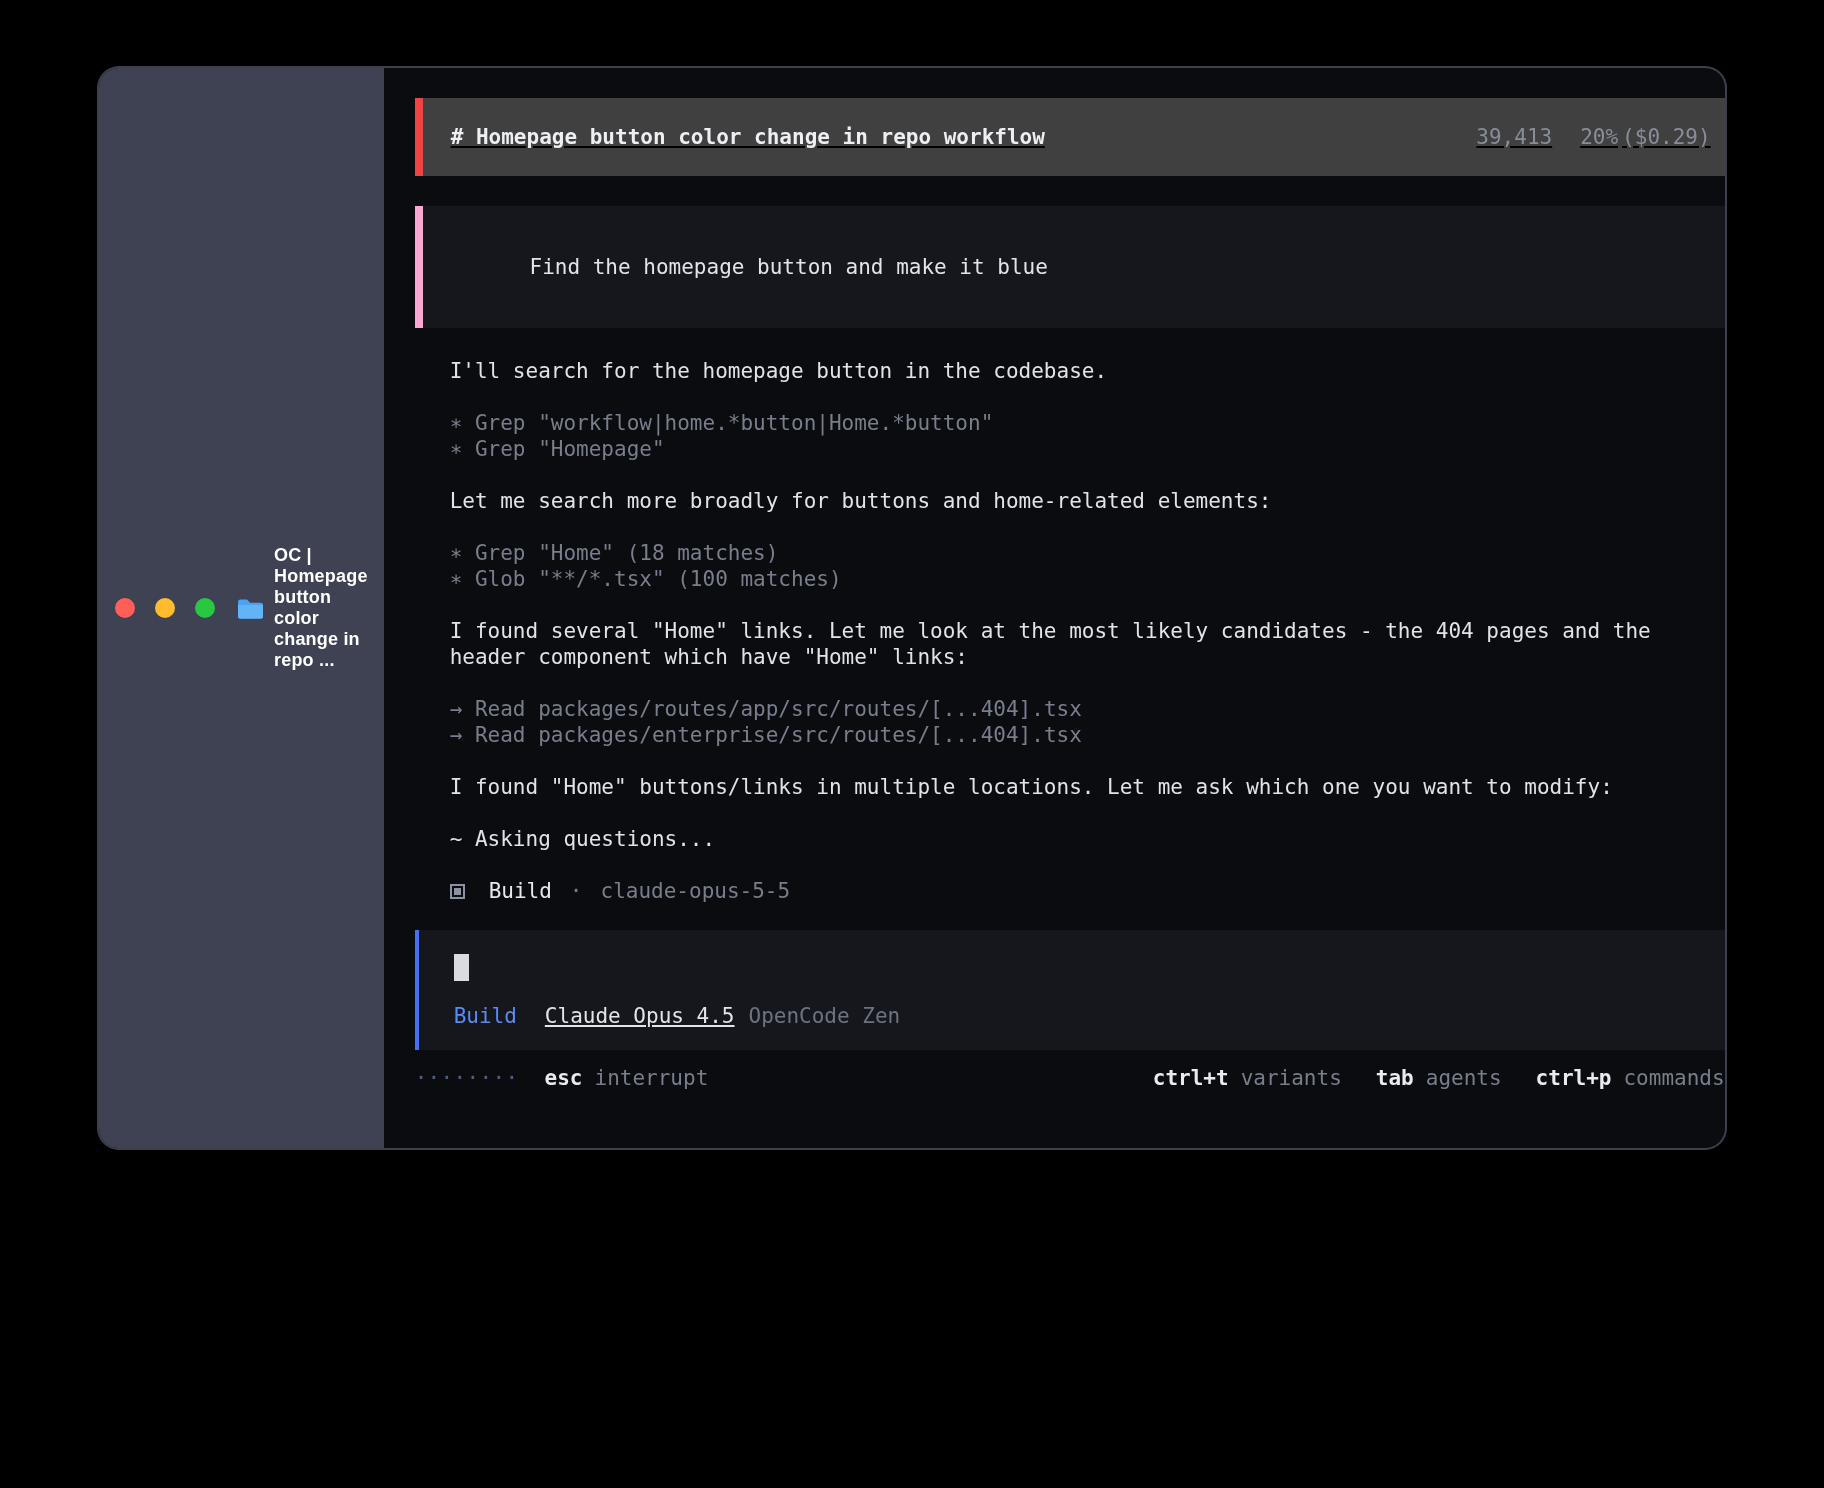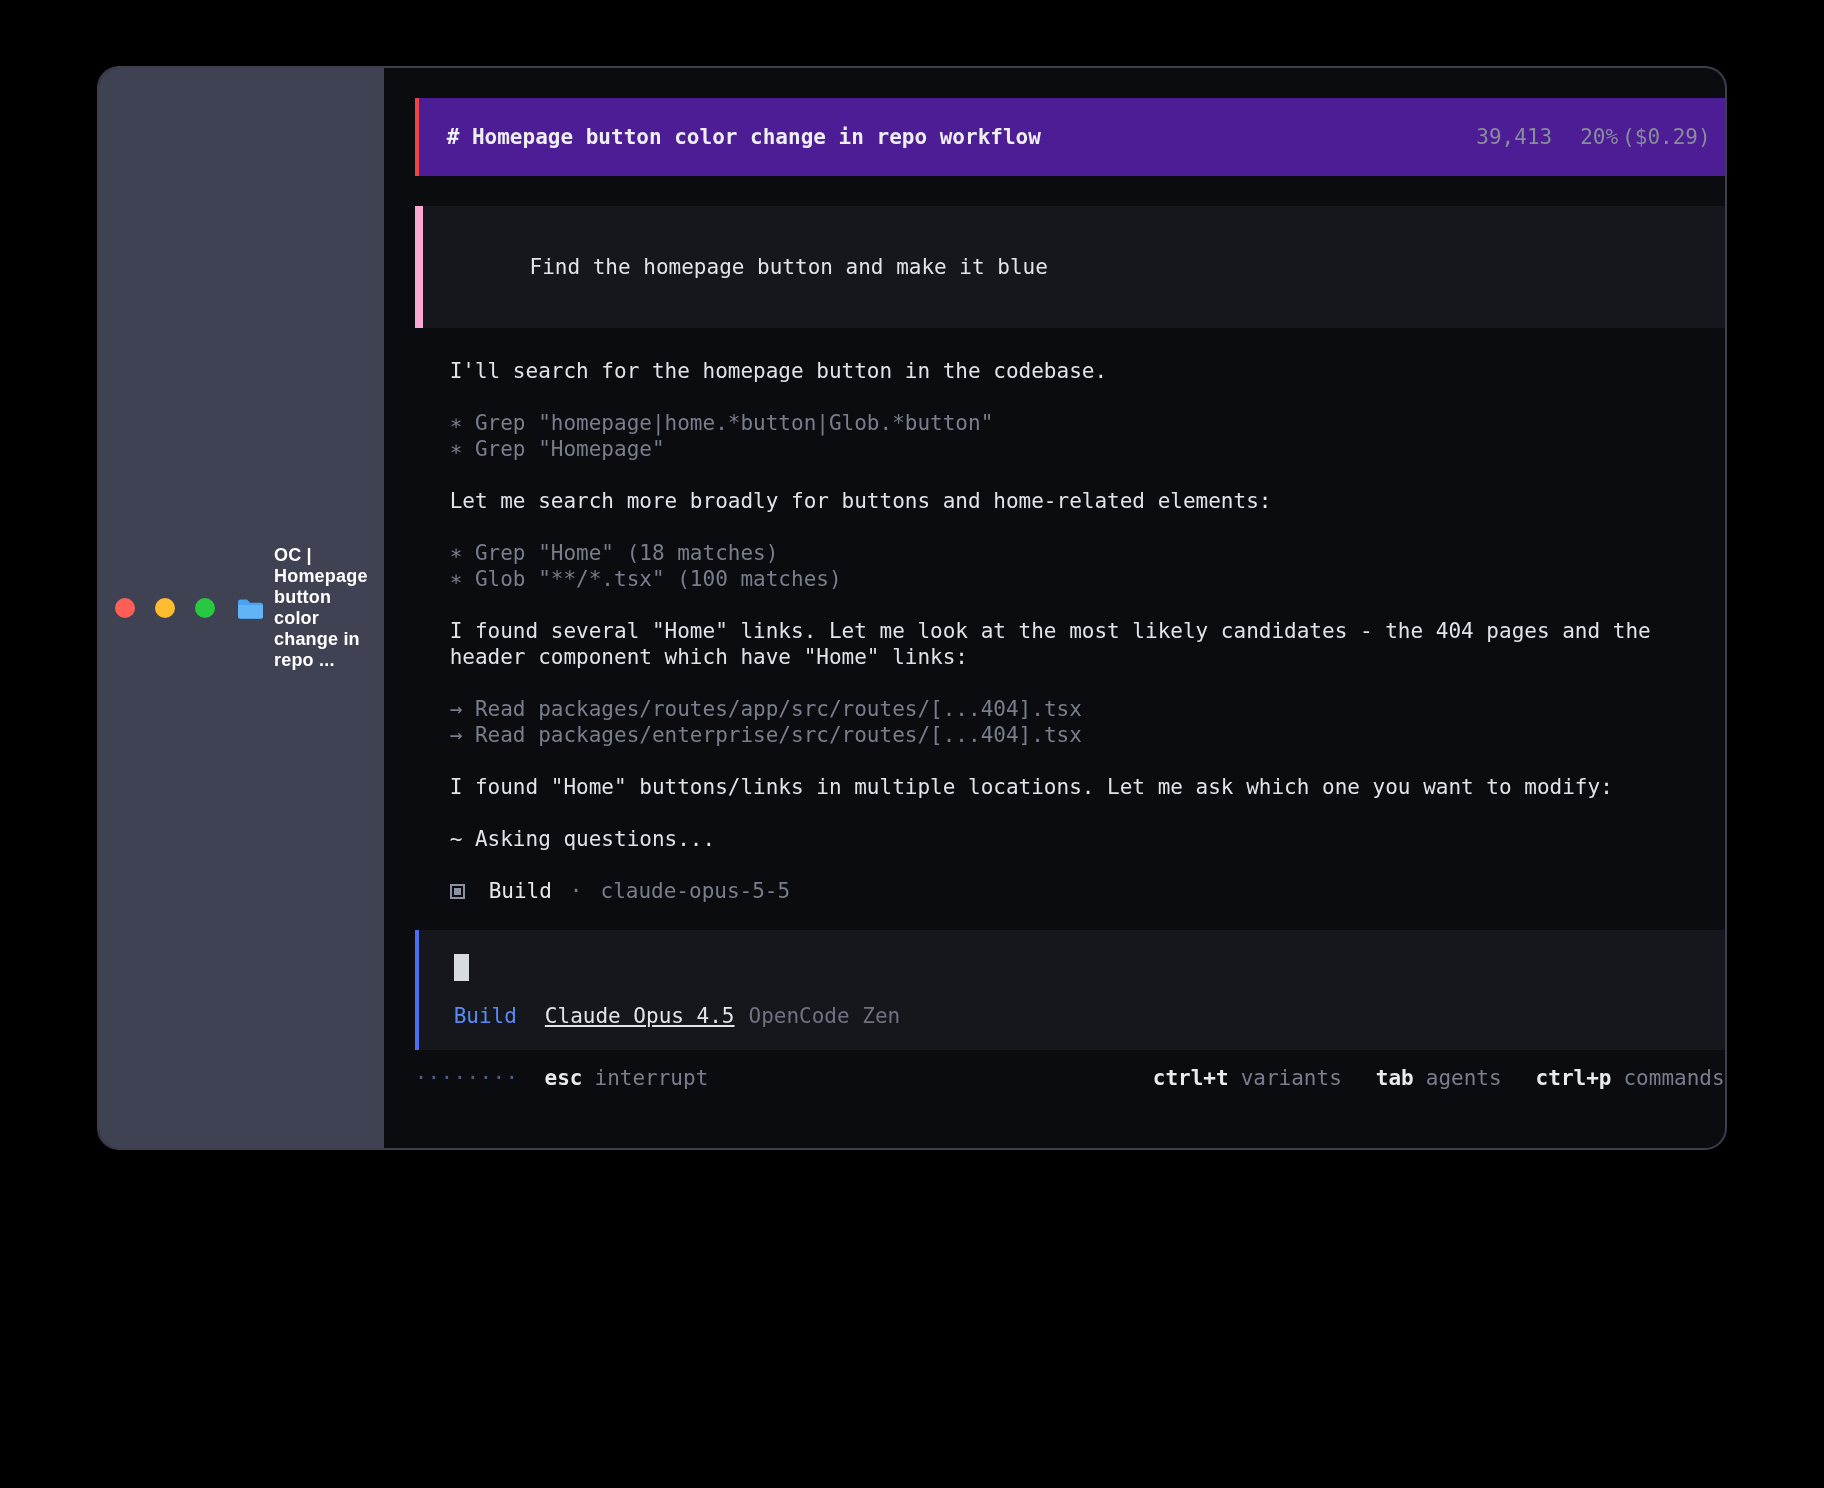--- a/index.html
+++ b/index.html
@@ -24,23 +24,23 @@
   .light.green { background:#28c840; }
   .title-group { display:flex; align-items:center; gap:11px; margin-left:22px; }
   .title-text {
     color:#ffffff; font-family:"Liberation Sans", sans-serif;
     font-weight:bold; font-size:18px; letter-spacing:.2px;
   }
 
   .content { flex:1 1 auto; padding:30px 0 0 31px; }
 
   .session-header {
-    width:1310px; height:78px; background:#4c1d95; border-left:4px solid #ef4444;
+    width:1310px; height:78px; background:#404040; border-left:8px solid #ef4444;
     display:flex; align-items:center; justify-content:space-between;
-    padding:0 14px 0 28px; margin-bottom:30px;
+    padding:0 14px 0 28px; margin-bottom:30px;text-decoration:underline;
   }
   .session-title { color:#edeff3; font-weight:bold; font-size:21px; white-space:pre; }
   .session-stats { display:flex; gap:28px; color:#878d99; font-size:21px;margin-left:28px; }
   .session-stats .tight { display:flex; gap:4px; }
 
   .user-msg {
     width:1310px; background:#16171c; border-left:8px solid #f9a8d4;
     padding:22px 28px 22px 31px; margin-bottom:30px;
     font-size:21px; line-height:26px; color:#e2e4e9; white-space:pre;
   }
@@ -116,21 +116,21 @@
 
     <div class="user-msg">
       <span>Find the homepage button and make it blue</span>
     </div>
 
     <div class="messages">
 
       <div class="para">I'll search for the homepage button in the codebase.</div>
 
       <div class="tool-group">
-        <div class="tool-line dim"><span>∗</span> <span>Grep "homepage|home.*button|Glob.*button"</span></div>
+        <div class="tool-line dim"><span>∗</span> <span>Grep "workflow|home.*button|Home.*button"</span></div>
         <div class="tool-line dim"><span>∗</span> <span>Grep "Homepage"</span></div>
       </div>
 
       <div class="para">Let me search more broadly for buttons and home-related elements:</div>
 
       <div class="tool-group">
         <div class="tool-line dim"><span>∗</span> <span>Grep "Home" (18 matches)</span></div>
         <div class="tool-line dim"><span>∗</span> <span>Glob "**/*.tsx" (100 matches)</span></div>
       </div>
 

